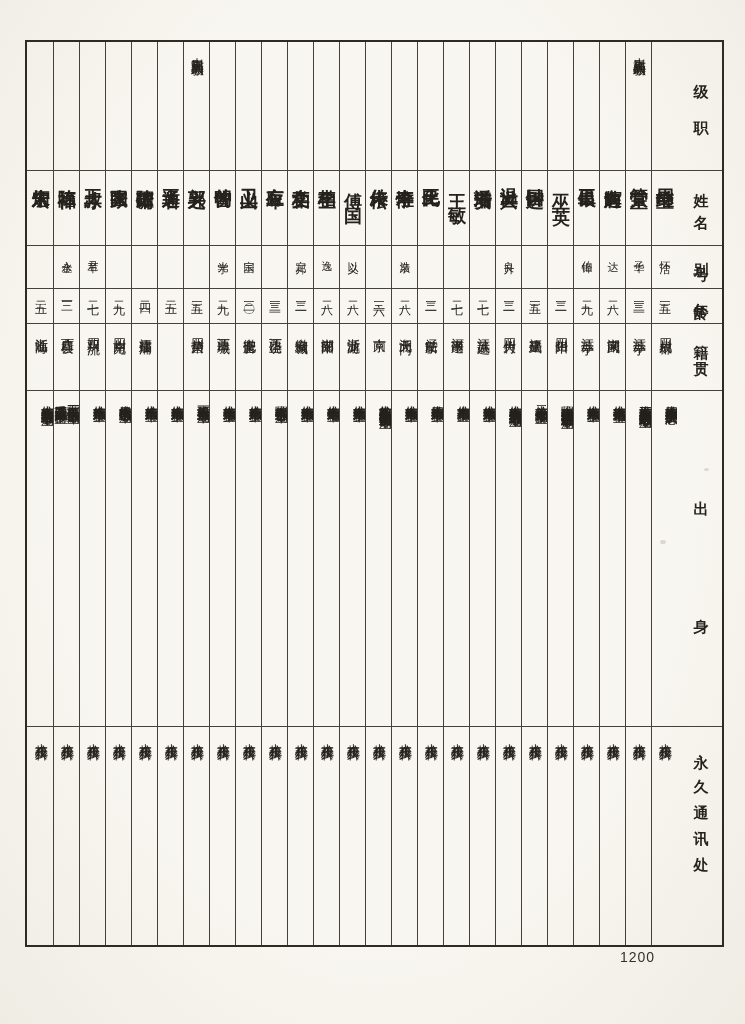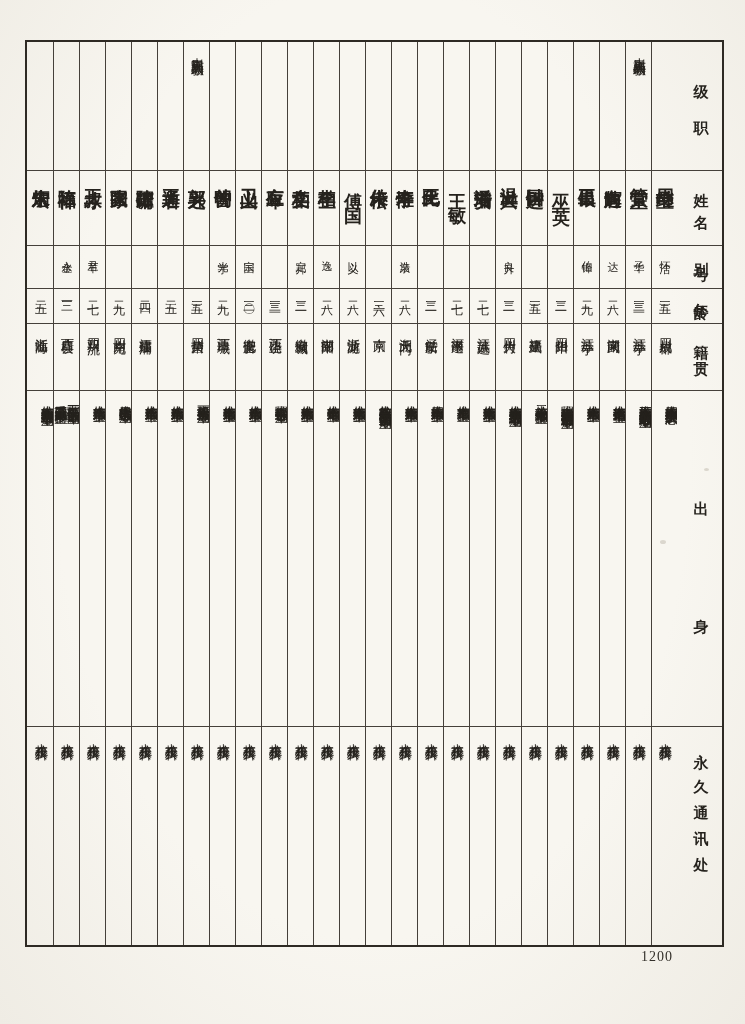--- a/index.html
+++ b/index.html
@@ -47,23 +47,23 @@
   
   .header-col .cell{font-weight:700;font-size:15px;line-height:43px;}
   .h-rank   {height:129px;padding-top:30px;letter-spacing:38px;}
   .h-name   {height:75px; padding-top:10px;letter-spacing:22px;}
   .h-alias  {height:43px; padding-top:4px; letter-spacing:5px;}
   .h-age    {height:35px; padding-top:2px; letter-spacing:2px;font-size:14px;}
   .h-native {height:67px; padding-top:9px; letter-spacing:16px;}
   .h-origin {height:336px;padding-top:98px;letter-spacing:118px;border-bottom:1px solid #45403a;}
   .h-address{height:218px;padding-top:14px;letter-spacing:26px;border-bottom:none;}
   .page-number{
-    position:absolute;left:641px;top:949px;
+    position:absolute;left:620px;top:949px;
     font-size:14px;letter-spacing:1px;color:#33302a;
-    font-family:Liberation Serif, serif;
+    font-family:Liberation Sans, sans-serif;
   }
   
   .smudge{position:absolute;background:#b9b2a4;opacity:.45;border-radius:50%;}
 </style>
 </head>
 <body>
 
 <div class="page">
 
   <div class="table" id="register-table">

